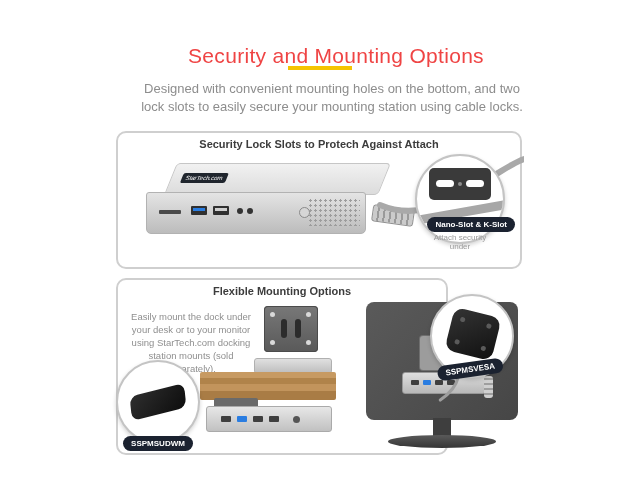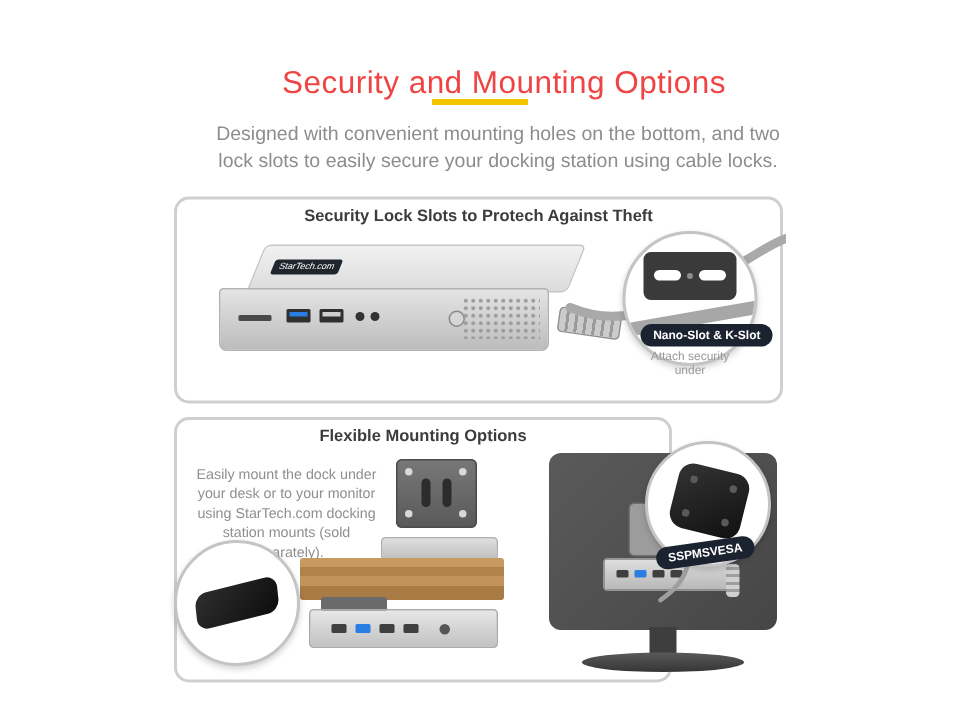--- a/index.html
+++ b/index.html
@@ -88,25 +88,25 @@
 </style>
 </head>
 <body>
 
 <div class="canvas">
 
   <h1 class="title">Security and Mounting Options</h1>
   <div class="accent"></div>
   <p class="subtitle">
     <span>Designed with convenient mounting holes on the bottom, and two</span><br>
-    <span>lock slots to easily secure your docking station using cable locks.</span>
+    <span>lock slots to easily secure your mounting station using cable locks.</span>
   </p>
 
   <section class="panel panel-security">
-    <h2 class="panel-heading">Security Lock Slots to Protech Against Theft</h2>
+    <h2 class="panel-heading">Security Lock Slots to Protech Against Attach</h2>
 
     <div class="dock">
       <div class="dock-top">
         <span class="dock-logo">StarTech.com</span>
       </div>
       <div class="dock-front">
         <div class="port-sd"></div>
         <div class="port-usb1">
             <i></i>
           </div>
@@ -184,20 +184,23 @@
       <div class="dport d1"></div>
       <div class="dport d2"></div>
       <div class="dport d3"></div>
       <div class="dport d4"></div>
       <div class="dport d5"></div>
     </div>
 
     <div class="round-callout udwm-circle">
       <div class="udwm-plate"></div>
     </div>
+    <div class="udwm-badge-wrap">
+      <span class="badge">SSPMSUDWM</span>
+    </div>
 
     <div class="round-callout vesa-circle">
       <div class="vesa-plate">
         <div class="vesa-hole v1"></div>
         <div class="vesa-hole v2"></div>
         <div class="vesa-hole v3"></div>
         <div class="vesa-hole v4"></div>
       </div>
     </div>
     <div class="vesa-badge-wrap">

